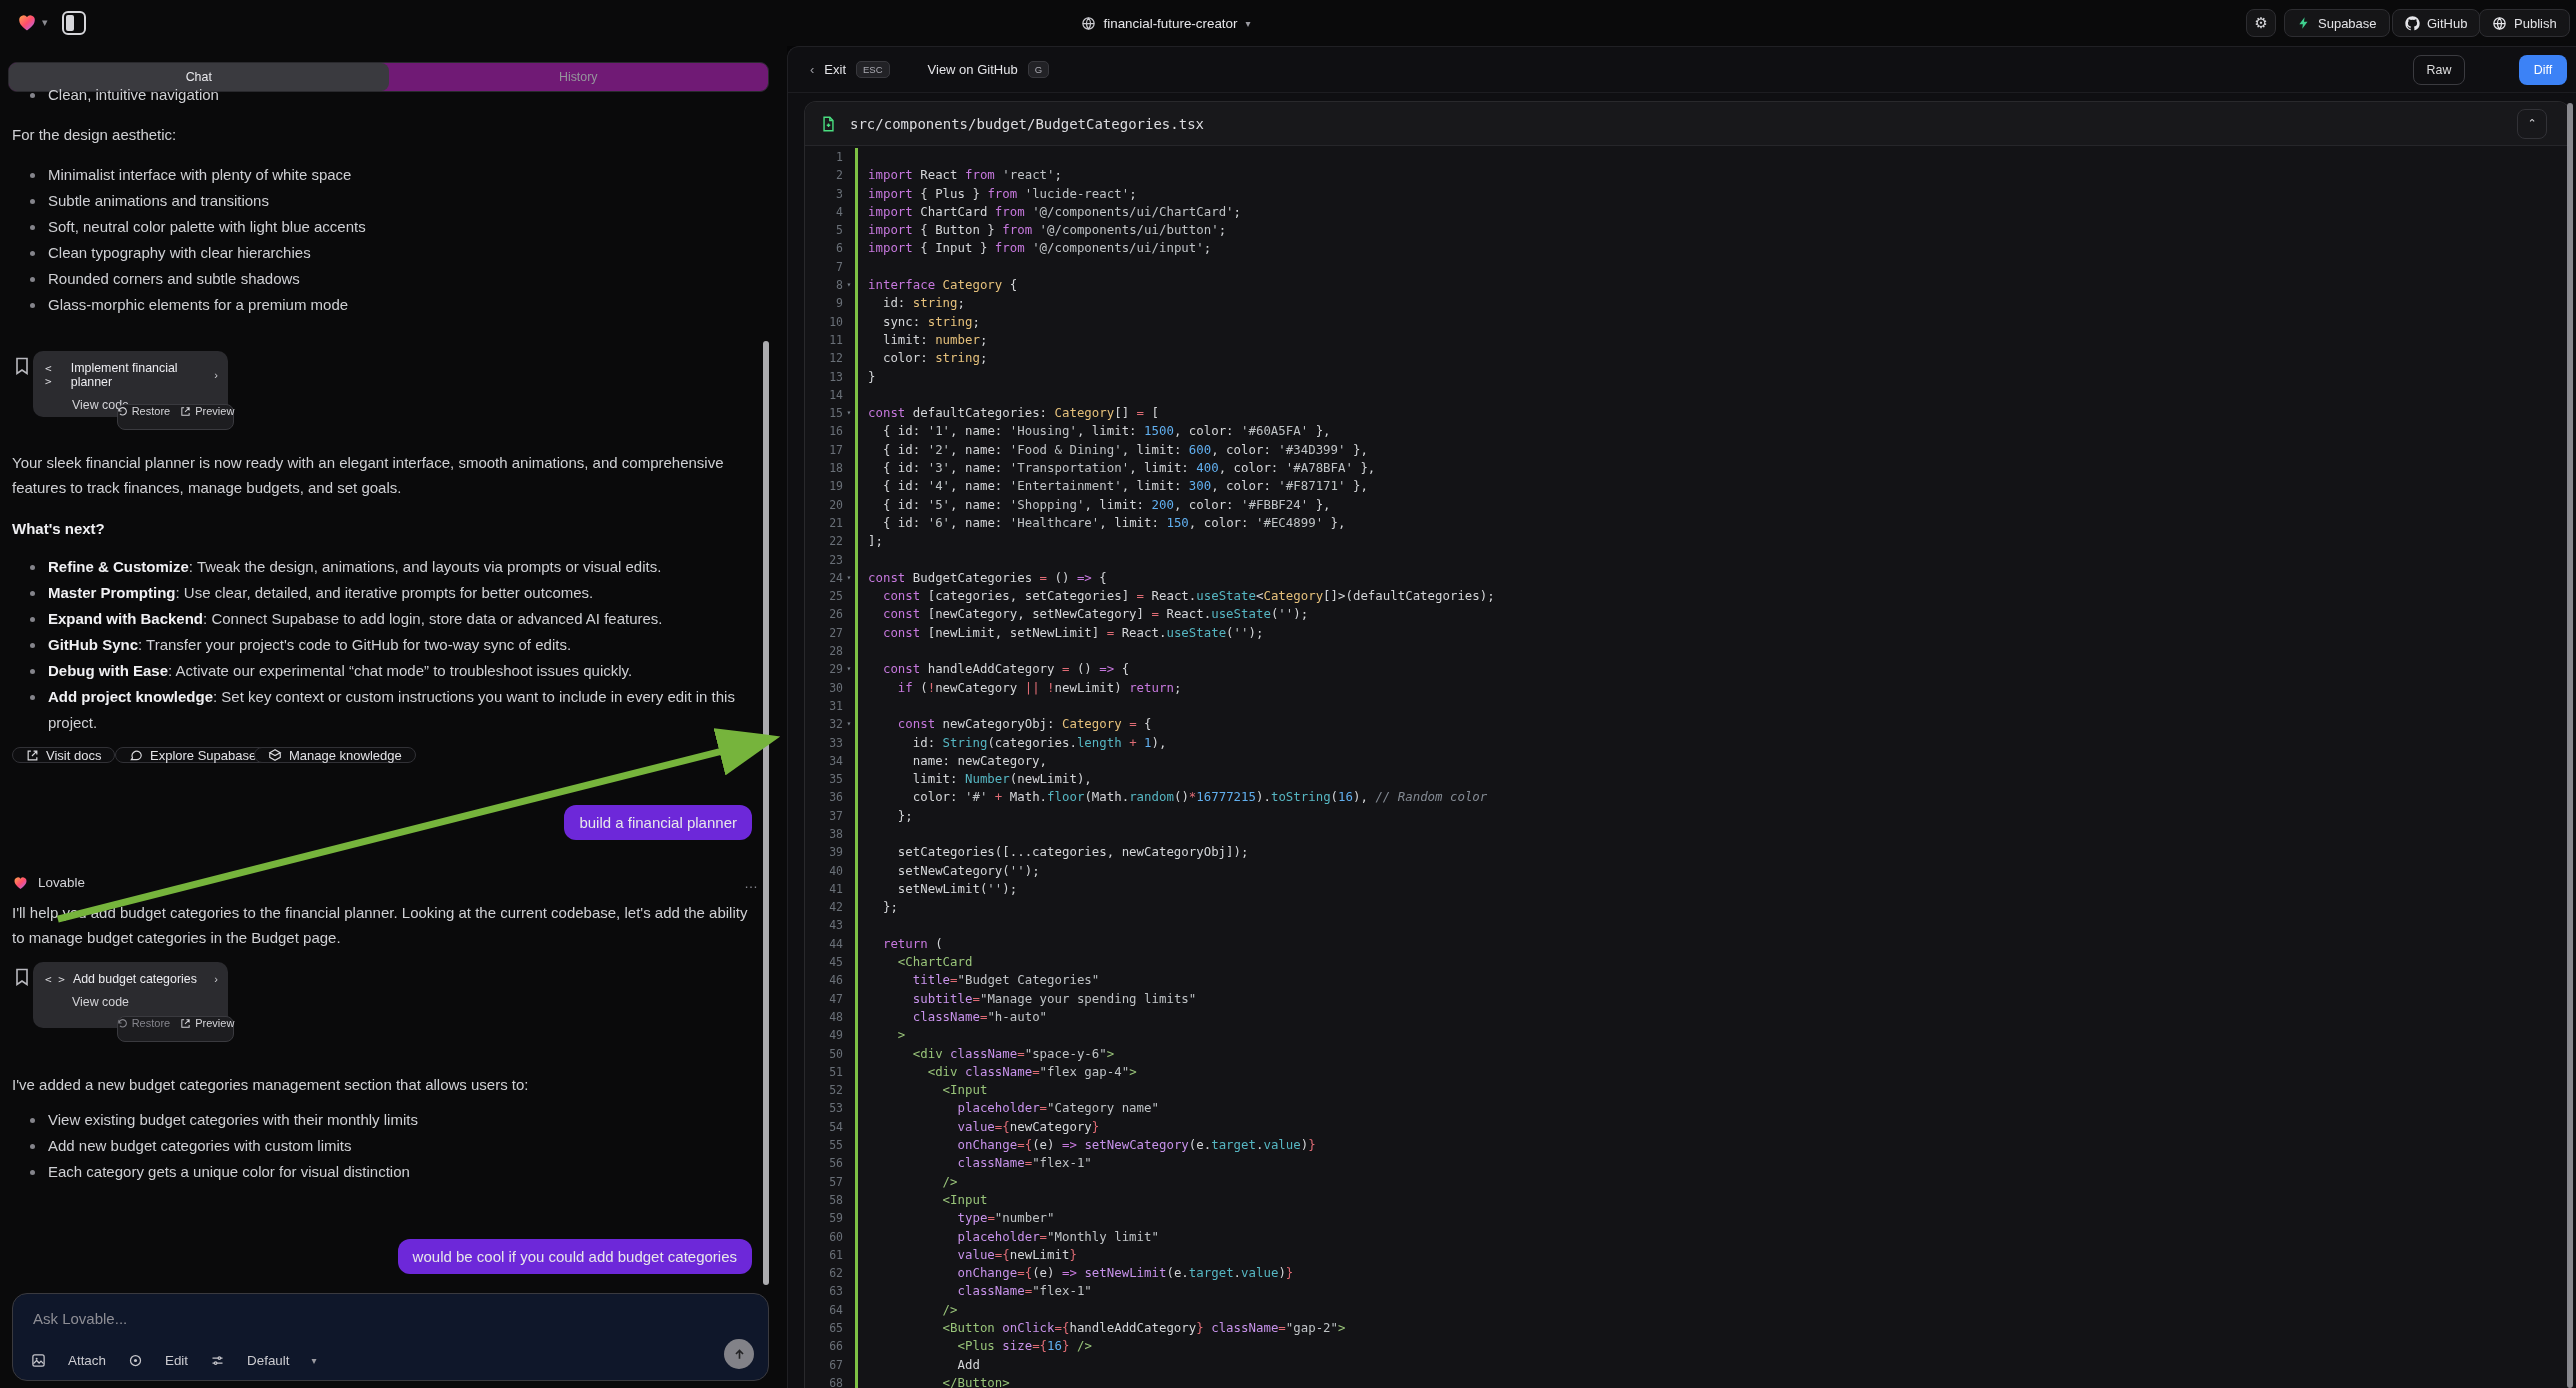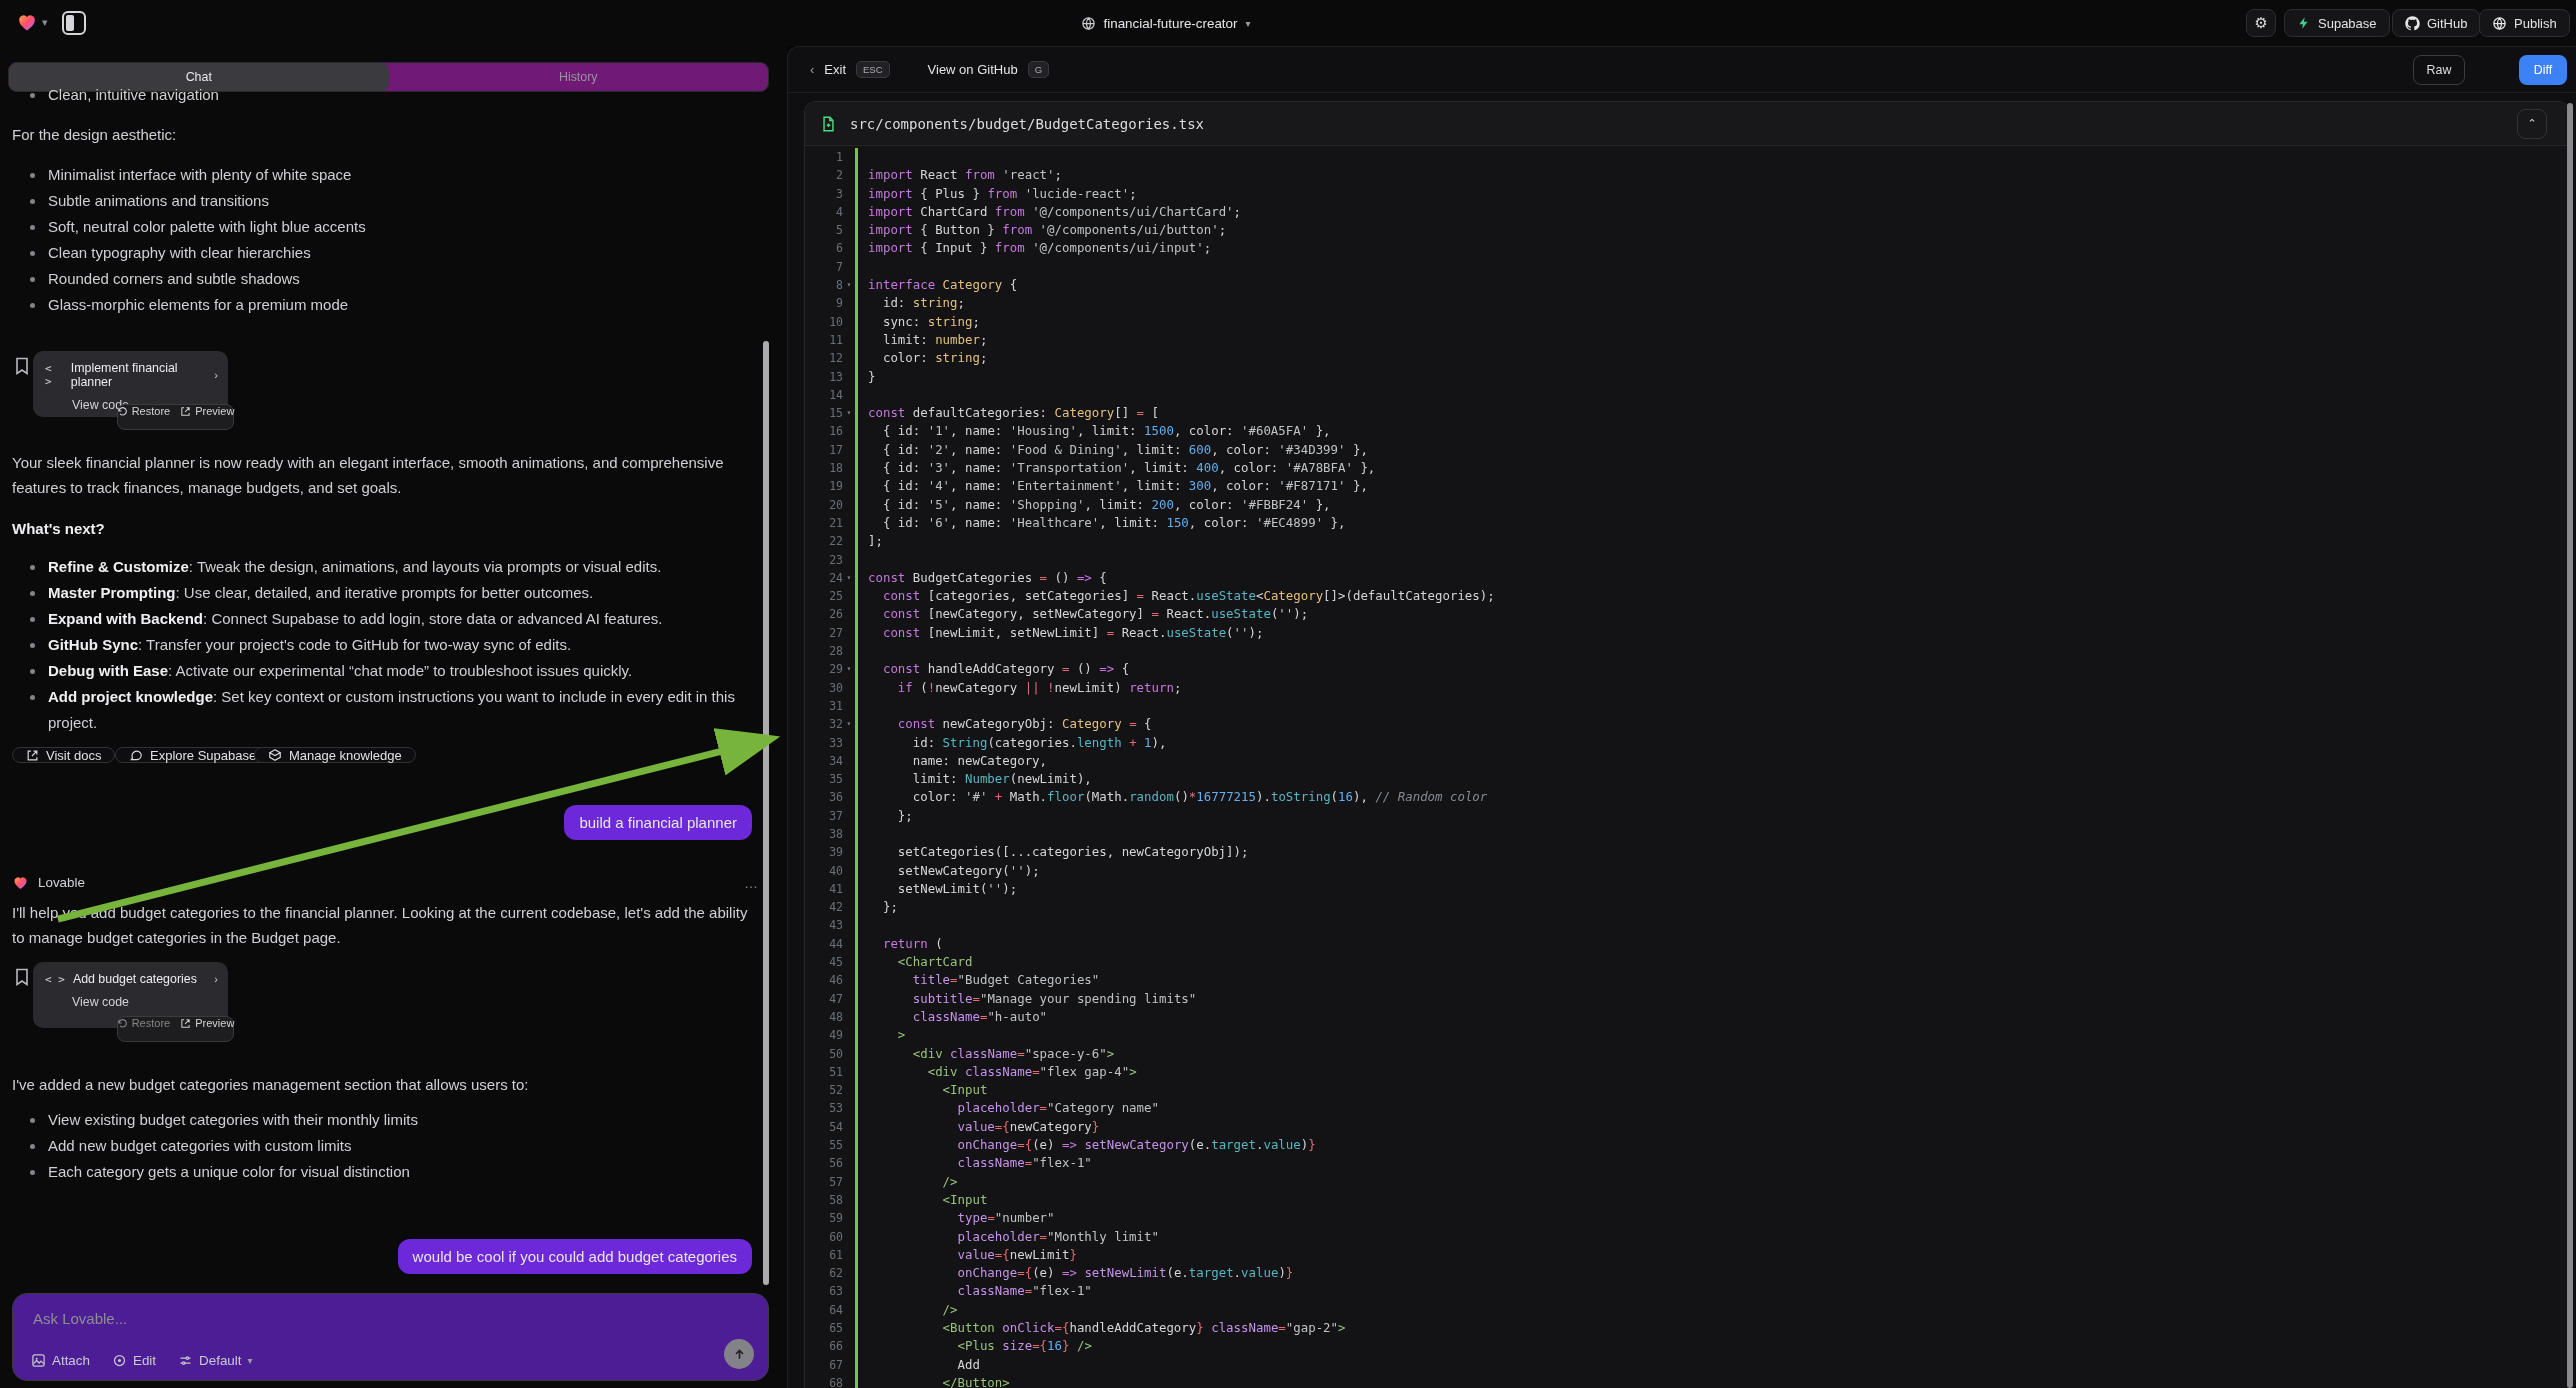--- a/index.html
+++ b/index.html
@@ -59,26 +59,26 @@
 
   .actbtn { position:absolute; height:16px; border:1px solid #313136; background:#0e0e10;
             border-radius:10px; display:flex; align-items:center; gap:7px; padding:0 13px;
             font-size:13px; color:#e2e2e6; }
   .bubble { position:absolute; background:#6d28d9; border-radius:12px; padding:9px 15px;
             font-size:15px; color:#e7e7ea; }
   .lovrow { position:absolute; left:12px; width:747px; display:flex; align-items:center; gap:9px; }
   .lovrow .nm { font-size:13.4px; color:#d4d4d8; }
   .lovrow .dots { margin-left:auto; color:#86868d; font-size:14px; letter-spacing:1px; }
 
-  .composer { position:absolute; left:12px; top:1247px; width:757px; height:88px; background:#4c1d95;
+  .composer { position:absolute; left:12px; top:1247px; width:757px; height:88px; background:#0f172a;
               border:1px solid #3a3a3f; border-radius:15px; }
   .composer .ph { position:absolute; left:20px; top:16px; font-size:15px; color:#8e8e95; }
   .comp-row { position:absolute; left:18px; bottom:12px; display:flex; align-items:center; gap:22px;
               font-size:13.4px; color:#cbcbd0; }
-  .comp-it { display:flex; align-items:center; gap:6px; }
+  .comp-it { display:flex; align-items:center; gap:22px; }
   .send { position:absolute; right:14px; bottom:11px; width:30px; height:30px; border-radius:50%;
           background:#828288; display:flex; align-items:center; justify-content:center; }
   .chat-sb { position:absolute; left:763px; top:295px; width:6px; height:944px;
              background:#c9c9cd; border-radius:3px; opacity:.85; }
 
   
   .codep { position:absolute; left:787px; top:46px; width:1789px; height:1342px; background:#0f0f12;
            border-left:1px solid #202024; border-top:1px solid #202024; border-radius:12px 0 0 0; }
   .cp-head { position:absolute; left:0; top:0; width:100%; height:46px; border-bottom:1px solid #1d1d21;
              display:flex; align-items:center; }

